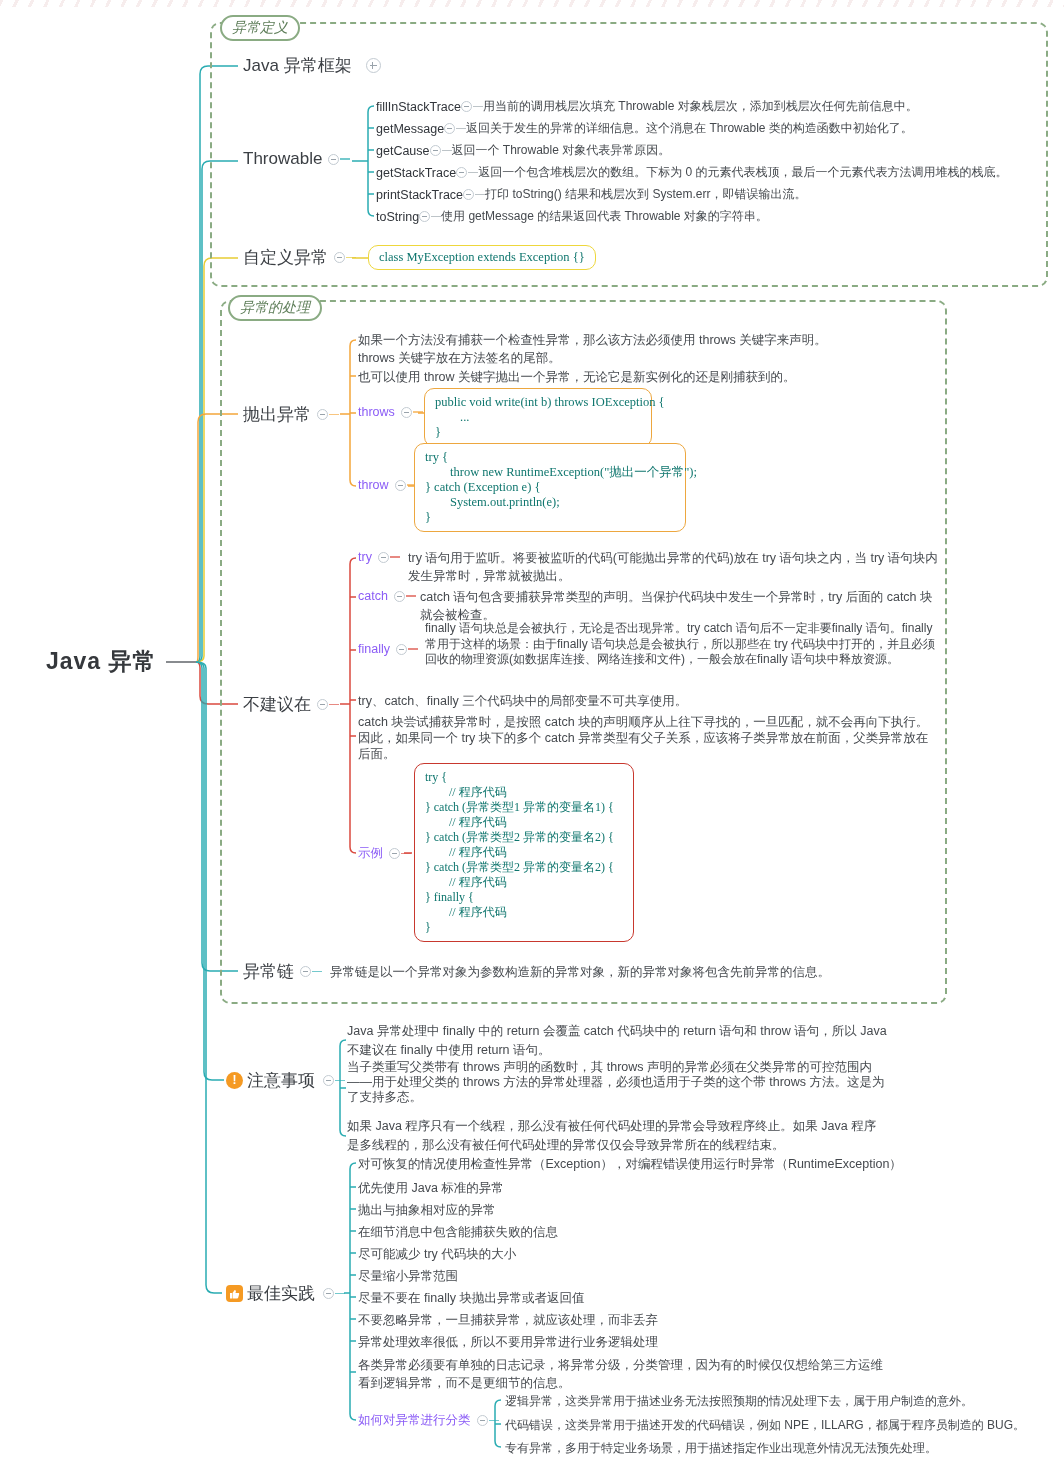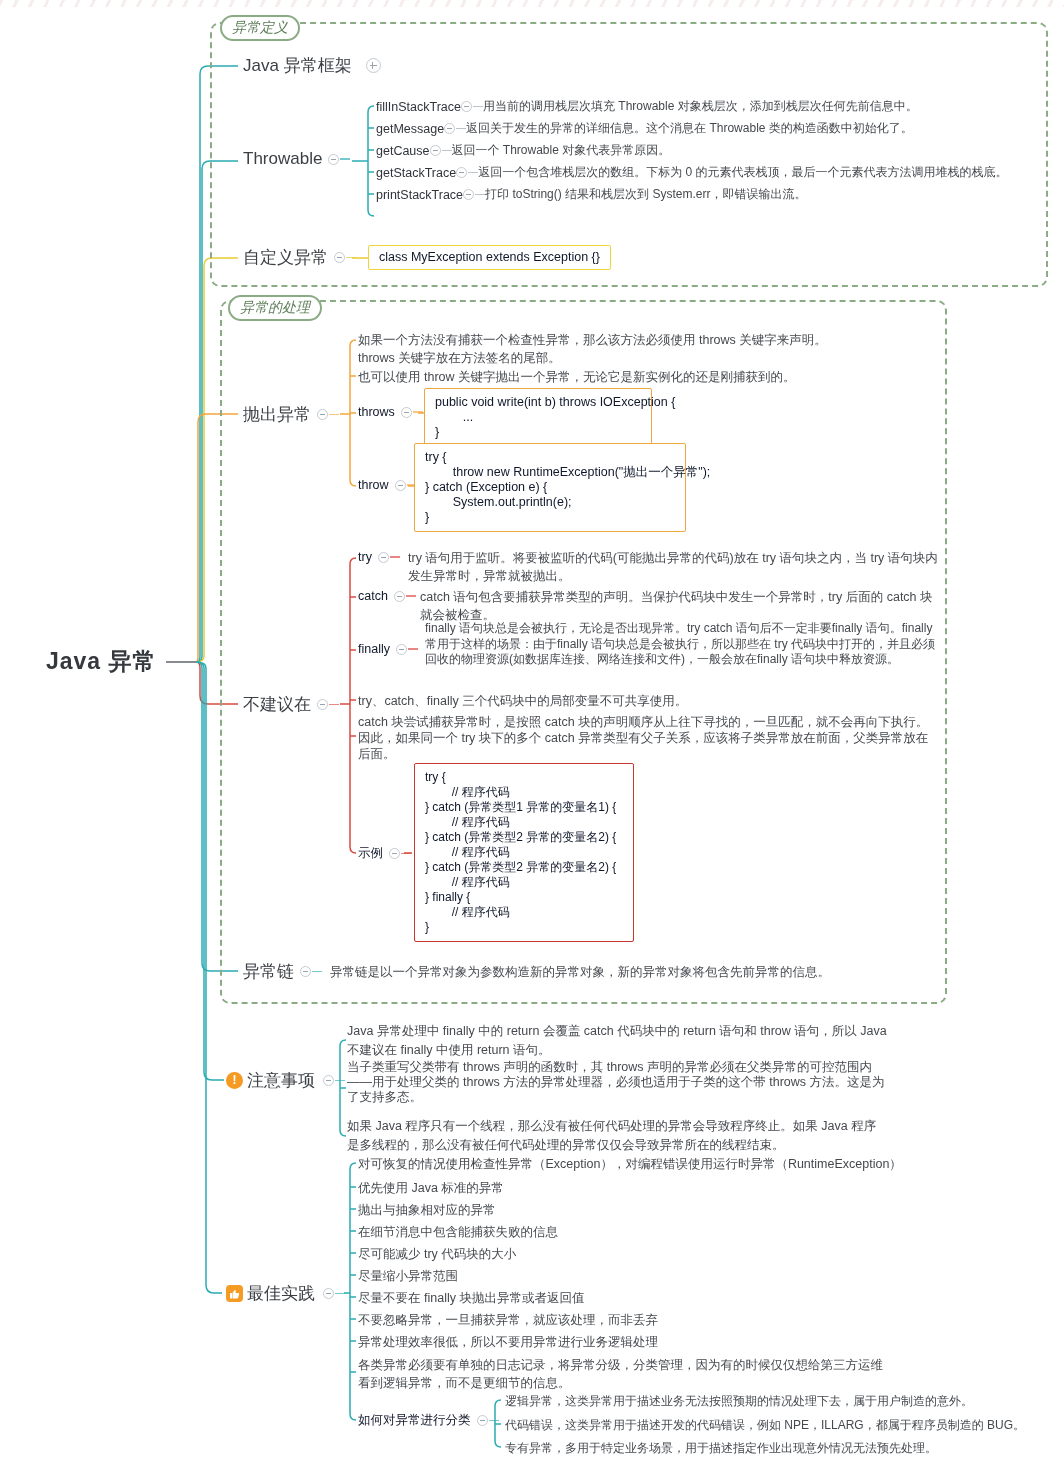--- a/index.html
+++ b/index.html
@@ -8,28 +8,28 @@
   svg.wires{position:absolute;left:0;top:0;pointer-events:none;}
   .top-artifact{position:absolute;left:0;top:0;width:1064px;height:7px;opacity:.55;
     background:repeating-linear-gradient(115deg,#f0dede 0 3px,#ffffff 3px 14px);}
   .group{position:absolute;border:2px dashed #8aab83;border-radius:10px;}
   .glabel{position:absolute;background:#fff;border:2px solid #8aab83;border-radius:13px;
     padding:2px 10px;font-size:14px;font-style:italic;color:#5e7e59;white-space:nowrap;}
   .root{position:absolute;left:46px;top:646px;font-size:23px;font-weight:bold;color:#35383c;
     letter-spacing:1px;white-space:nowrap;}
   .topic{position:absolute;display:flex;align-items:center;gap:6px;white-space:nowrap;}
   .t17{font-size:17px;color:#3b3f44;}
-  .sub{font-size:12.5px;color:#0f172a;}
+  .sub{font-size:12.5px;color:#8b5cf6;}
   .desc{position:absolute;font-size:12.5px;line-height:18px;color:#45494e;}
   .nw{white-space:nowrap;}
   .mrow{position:absolute;display:flex;align-items:center;white-space:nowrap;
     font-size:12px;color:#45494e;}
   .mname{font-size:12.5px;color:#30343a;}
-  .codebox{position:absolute;background:#fff;border:1.5px solid #eda73f;border-radius:2px;
-    padding:6px 10px;font-size:12.5px;line-height:15px;white-space:pre;color:#0f172a;}
+  .codebox{position:absolute;background:#fff;border:1.5px solid #eda73f;border-radius:10px;
+    padding:6px 10px;font-size:12.5px;line-height:15px;white-space:pre;color:#0f766e;font-family:Liberation Serif, serif;}
   .box-yellow{border-color:#eed73c;}
   .box-red{border-color:#c8382e;}
   .conn{display:inline-flex;align-items:center;}
   .conn .c{width:11px;height:11px;border:1px solid #c3cbd2;border-radius:50%;background:#fff;
     position:relative;box-sizing:border-box;}
   .conn .c::after{content:"";position:absolute;left:2px;right:2px;top:4px;height:1px;background:#99a3ab;}
   .conn .d{width:10px;height:1.5px;margin-left:1px;opacity:.65;}
   .d-teal{background:#2aacb2;} .d-orange{background:#f4a63b;} .d-yellow{background:#e3c72f;}
   .d-red{background:#da4a3f;} .d-gray{background:#9aa4ab;}
   .plus{display:inline-block;width:13px;height:13px;border:1px solid #c3cbd2;border-radius:50%;
@@ -142,20 +142,28 @@
     <span>返回一个包含堆栈层次的数组。下标为 0 的元素代表栈顶，最后一个元素代表方法调用堆栈的栈底。</span>
   </div>
   <div class="mrow" style="left:376px;top:186px;">
     <span class="mname">printStackTrace</span>
     <span class="conn">
         <i class="c"></i>
         <i class="d d-gray"></i>
       </span>
     <span>打印 toString() 结果和栈层次到 System.err，即错误输出流。</span>
   </div>
+  <div class="mrow" style="left:376px;top:208px;">
+    <span class="mname">toString</span>
+    <span class="conn">
+        <i class="c"></i>
+        <i class="d d-gray"></i>
+      </span>
+    <span>使用 getMessage 的结果返回代表 Throwable 对象的字符串。</span>
+  </div>
 
   <div class="topic" style="left:243px;top:246px;">
     <span class="t17">自定义异常</span>
     <span class="conn">
         <i class="c"></i>
         <i class="d d-yellow"></i>
       </span>
   </div>
   <div class="codebox box-yellow" style="left:368px;top:245px;padding:4px 10px;">class MyException extends Exception {}</div>
 

